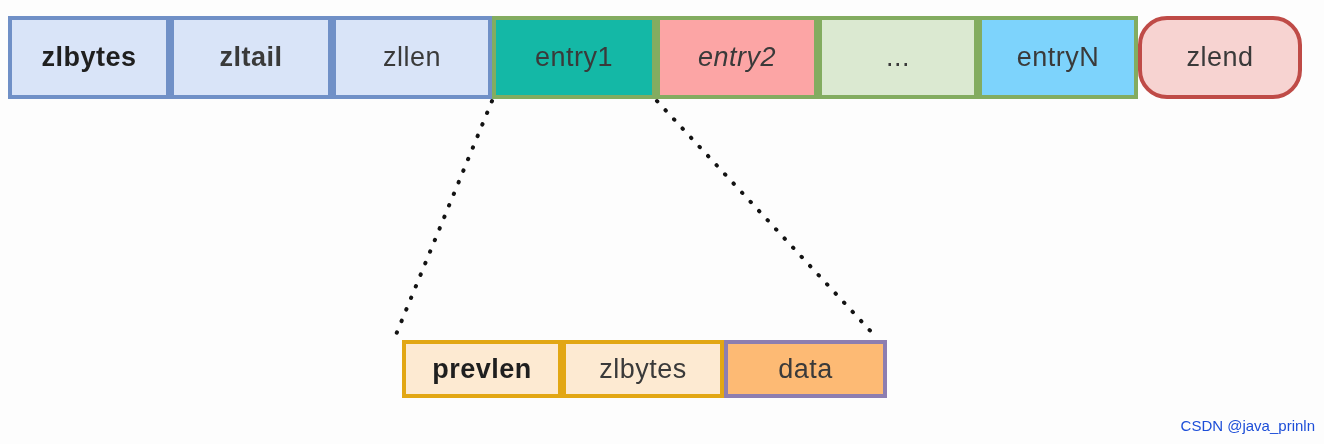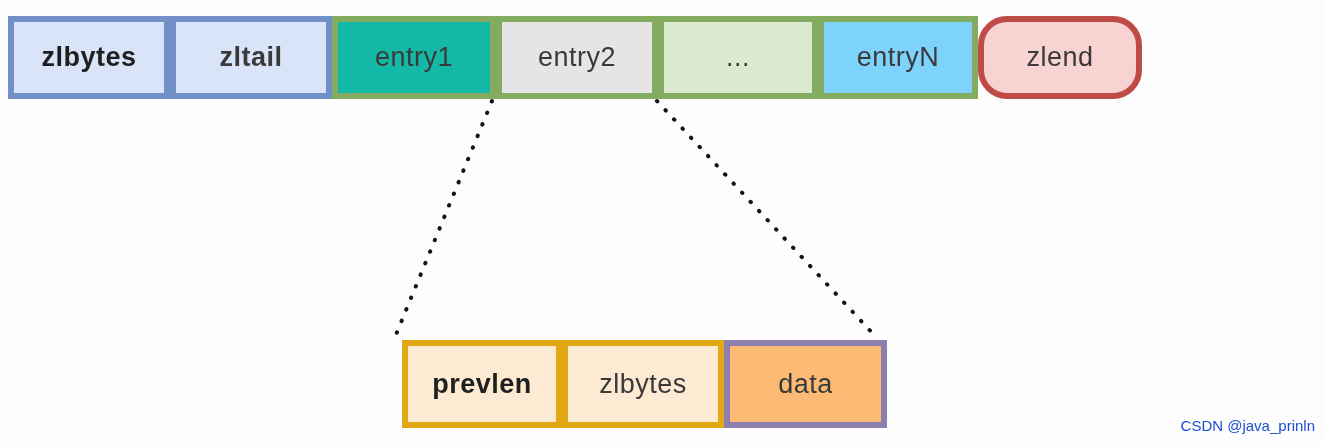--- a/index.html
+++ b/index.html
@@ -19,26 +19,26 @@
     display: flex;
   }
   .top-row {
     left: 8px;
     top: 16px;
     height: 83px;
   }
   .detail-row {
     left: 393px;
     top: 340px;
-    height: 88px;
+    height: 58px;
     padding-left: 9px;
   }
   .cell {
     box-sizing: border-box;
-    border: 6px solid #a21caf;
+    border: 4px solid #a21caf;
     display: flex;
     align-items: center;
     justify-content: center;
     font-size: 27px;
     color: #3a3a3a;
     letter-spacing: 0.5px;
   }
   .cell.bold {
     font-weight: bold;
     color: #1f1f1f;
@@ -58,22 +58,23 @@
     font-size: 15px;
     color: #1d4ed8;
   }
 </style>
 </head>
 <body>
 
 <div class="row top-row">
   <div class="cell bold" style="width: 162px; background: rgb(217, 228, 248); border-color: rgb(112, 144, 199);">zlbytes</div>
   <div class="cell" style="width: 162px; background: rgb(217, 228, 248); border-color: rgb(112, 144, 199); font-weight: bold;">zltail</div>
+  <div class="cell" style="width: 160px; background: rgb(217, 228, 248); border-color: rgb(112, 144, 199);">zllen</div>
   <div class="cell" style="width: 164px; background: #14b8a6; border-color: rgb(131, 172, 96);">entry1</div>
-  <div class="cell" style="width: 162px; background: #e5e5e5; border-color: rgb(131, 172, 96);">entry2</div>
+  <div class="cell" style="width: 162px; background: #fca5a5; border-color: rgb(131, 172, 96); font-style: italic;">entry2</div>
   <div class="cell" style="width: 160px; background: rgb(219, 233, 209); border-color: rgb(131, 172, 96);">...</div>
   <div class="cell" style="width: 160px; background: #7dd3fc; border-color: rgb(131, 172, 96);">entryN</div>
   <div class="cell" style="width: 164px; background: rgb(247, 211, 209); border-color: rgb(191, 75, 71); border-radius: 29px;">zlend</div>
 </div>
 
 <svg class="connector-layer" viewBox="0 0 1324 444" xmlns="http://www.w3.org/2000/svg">
   <line x1="492" y1="101" x2="395" y2="337" stroke-width="4" stroke-linecap="round" stroke-dasharray="0.5 12" stroke="#131313"></line>
   <line x1="657" y1="101" x2="876" y2="337" stroke-width="4" stroke-linecap="round" stroke-dasharray="0.5 12" stroke="#131313"></line>
 </svg>
 

